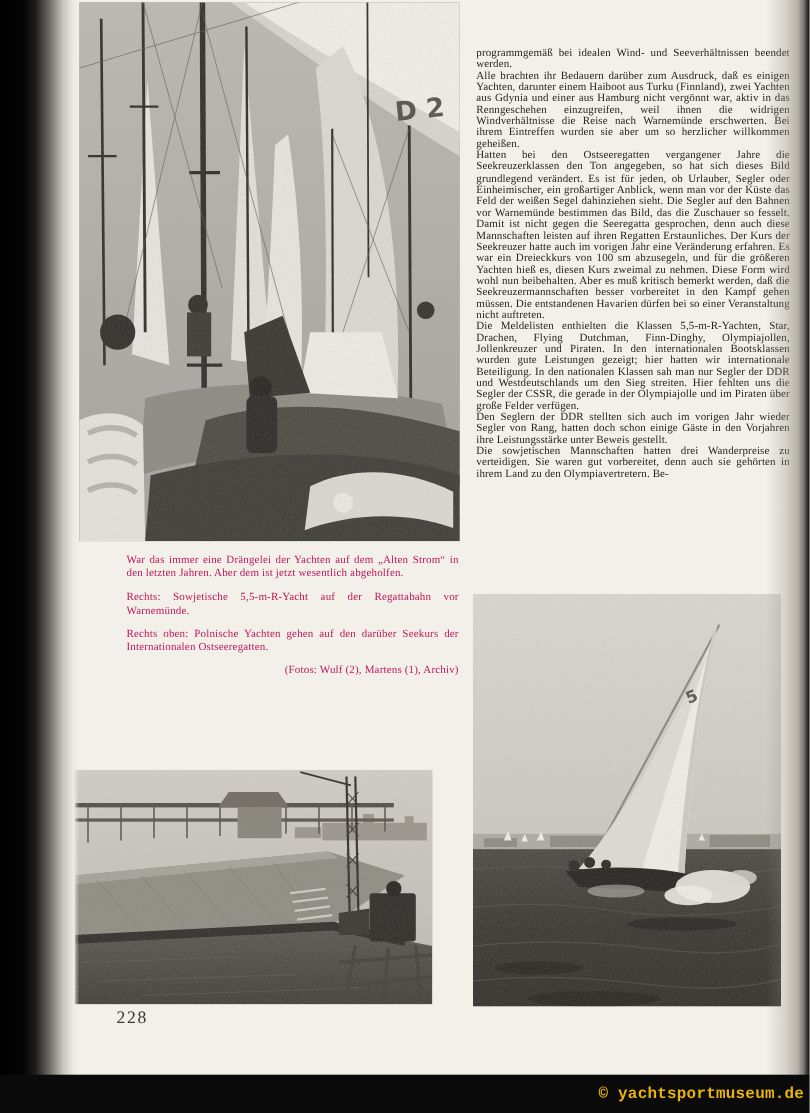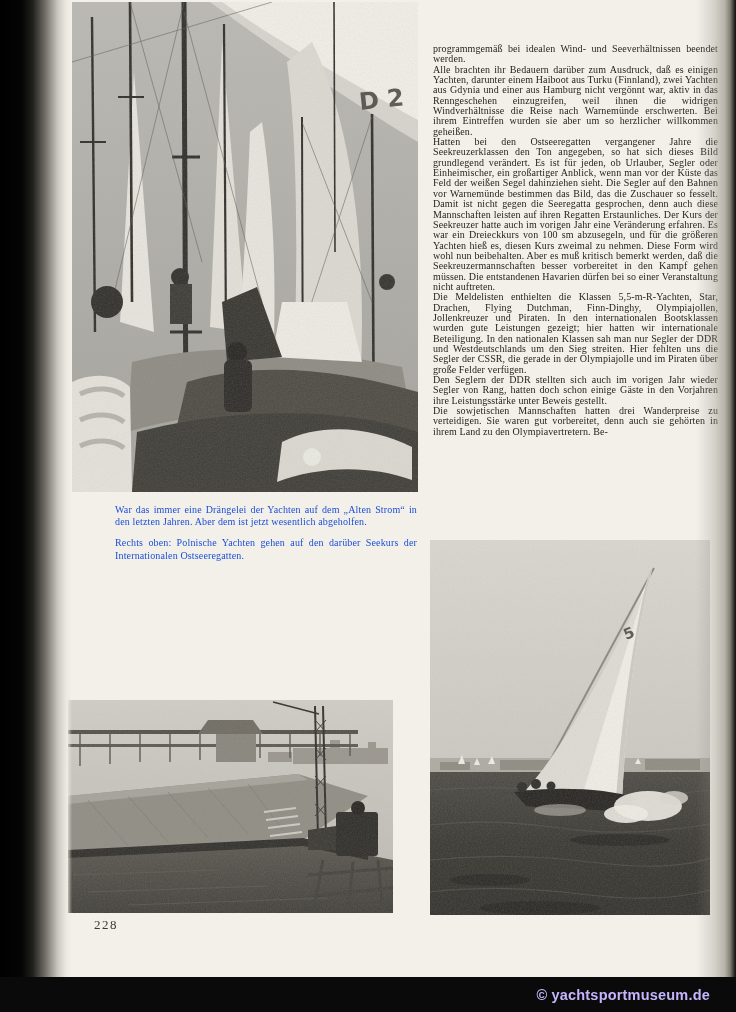--- a/index.html
+++ b/index.html
@@ -12,33 +12,33 @@
   
   .curl{position:absolute;right:0;top:0;width:40px;height:1012px;z-index:6;pointer-events:none;
     background:linear-gradient(to right,rgba(140,135,125,0) 0%,rgba(140,135,125,.28) 45%,#b7b3aa 72%,#807c74 86%,#2a2926 96%,#121110 100%);}
 
   .photo{position:absolute;overflow:hidden;background:#b3b2ad;}
   .photo svg{display:block;}
   .photo-main{left:72px;top:2px;width:346px;height:490px;}
   .photo-harbor{left:68px;top:700px;width:325px;height:213px;}
   .photo-yacht{left:430px;top:540px;width:280px;height:375px;}
 
-  .captions{position:absolute;left:115px;top:504px;width:302px;color:#1d4ed8;}
+  .captions{position:absolute;left:115px;top:504px;width:302px;color:#be185d;}
   .captions p{margin:0 0 9px 0;font-size:10px;line-height:12.2px;text-align:justify;letter-spacing:.15px;}
   .captions p.credit{text-align:right;margin-top:3px;}
 
   .article{position:absolute;left:433px;top:44px;width:285px;color:#262522;}
   .article p{margin:0;font-size:10px;line-height:10.35px;text-align:justify;letter-spacing:.1px;}
 
-  .pagenum{position:absolute;left:94px;top:917px;font-size:13px;letter-spacing:1.5px;color:#3a3833;}
+  .pagenum{position:absolute;left:106px;top:917px;font-size:16px;letter-spacing:1.5px;color:#3a3833;}
 
   .footer-bar{position:absolute;left:0;bottom:0;width:736px;height:35px;background:#0a0a0a;z-index:9;
     display:flex;align-items:center;justify-content:flex-end;}
-  .watermark{font-family:Liberation Sans, sans-serif;font-weight:600;font-size:14.5px;color:#c4b5fd;
-    letter-spacing:.2px;padding-right:26px;}
+  .watermark{font-family:Liberation Mono, monospace;font-weight:600;font-size:14.5px;color:#eab308;
+    letter-spacing:.2px;padding-right:5px;}
 </style>
 </head>
 <body>
 
 <div class="scan">
 
   <figure class="photo photo-main" style="margin:0">
     <svg width="346" height="490" viewBox="0 0 346 490">
       <defs>
         <linearGradient id="skyA" x1="0" y1="0" x2="0" y2="1">
@@ -100,21 +100,23 @@
         <path d="M65,430 C150,408 260,402 346,430 L346,490 L60,490 Z" fill="#3c3a34"></path>
         <path d="M210,440 C250,420 300,425 340,445 L340,478 C295,462 245,465 205,480 Z" fill="#dcdad2"></path>
         <circle cx="240" cy="455" r="9" fill="#ecebe4"></circle>
       </g>
       <rect width="346" height="490" filter="url(#grainA)" opacity="0.45"></rect>
     </svg>
   </figure>
 
   <section class="captions">
     <p>War das immer eine Drängelei der Yachten auf dem „Alten Strom“ in den letzten Jahren. Aber dem ist jetzt wesentlich abgeholfen.</p>
+    <p>Rechts: Sowjetische 5,5-m-R-Yacht auf der Regattabahn vor Warnemünde.</p>
     <p>Rechts oben: Polnische Yachten gehen auf den darüber Seekurs der Internationalen Ostseeregatten.</p>
+    <p class="credit">(Fotos: Wulf (2), Martens (1), Archiv)</p>
   </section>
 
   <section class="article">
     <p>programmgemäß bei idealen Wind- und Seeverhältnissen beendet werden.</p>
     <p>Alle brachten ihr Bedauern darüber zum Ausdruck, daß es einigen Yachten, darunter einem Haiboot aus Turku (Finnland), zwei Yachten aus Gdynia und einer aus Hamburg nicht vergönnt war, aktiv in das Renngeschehen einzugreifen, weil ihnen die widrigen Windverhältnisse die Reise nach Warnemünde erschwerten. Bei ihrem Eintreffen wurden sie aber um so herzlicher willkommen geheißen.</p>
     <p>Hatten bei den Ostseeregatten vergangener Jahre die Seekreuzerklassen den Ton angegeben, so hat sich dieses Bild grundlegend verändert. Es ist für jeden, ob Urlauber, Segler oder Einheimischer, ein großartiger Anblick, wenn man vor der Küste das Feld der weißen Segel dahinziehen sieht. Die Segler auf den Bahnen vor Warnemünde bestimmen das Bild, das die Zuschauer so fesselt. Damit ist nicht gegen die Seeregatta gesprochen, denn auch diese Mannschaften leisten auf ihren Regatten Erstaunliches. Der Kurs der Seekreuzer hatte auch im vorigen Jahr eine Veränderung erfahren. Es war ein Dreieckkurs von 100 sm abzusegeln, und für die größeren Yachten hieß es, diesen Kurs zweimal zu nehmen. Diese Form wird wohl nun beibehalten. Aber es muß kritisch bemerkt werden, daß die Seekreuzermannschaften besser vorbereitet in den Kampf gehen müssen. Die entstandenen Havarien dürfen bei so einer Veranstaltung nicht auftreten.</p>
     <p>Die Meldelisten enthielten die Klassen 5,5-m-R-Yachten, Star, Drachen, Flying Dutchman, Finn-Dinghy, Olympiajollen, Jollenkreuzer und Piraten. In den internationalen Bootsklassen wurden gute Leistungen gezeigt; hier hatten wir internationale Beteiligung. In den nationalen Klassen sah man nur Segler der DDR und Westdeutschlands um den Sieg streiten. Hier fehlten uns die Segler der CSSR, die gerade in der Olympiajolle und im Piraten über große Felder verfügen.</p>
     <p>Den Seglern der DDR stellten sich auch im vorigen Jahr wieder Segler von Rang, hatten doch schon einige Gäste in den Vorjahren ihre Leistungsstärke unter Beweis gestellt.</p>
     <p>Die sowjetischen Mannschaften hatten drei Wanderpreise zu verteidigen. Sie waren gut vorbereitet, denn auch sie gehörten in ihrem Land zu den Olympiavertretern. Be-</p>
   </section>

